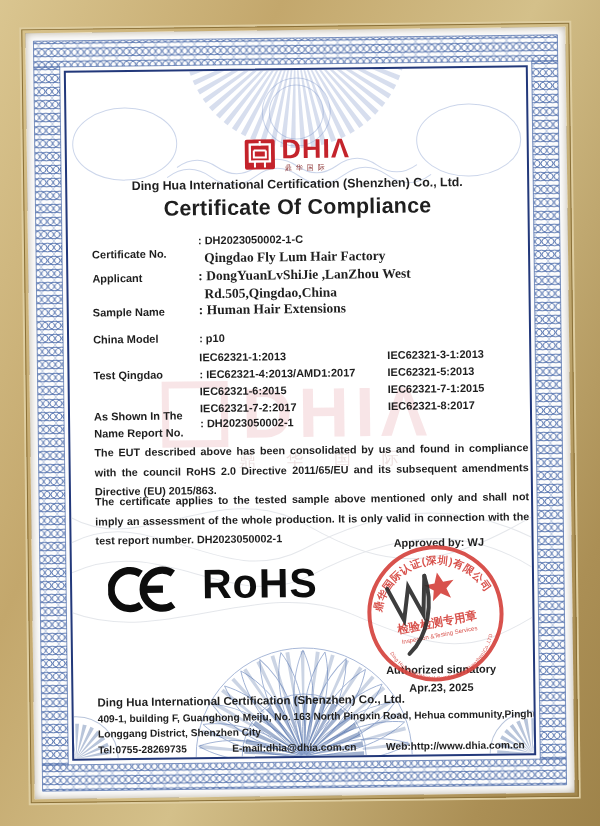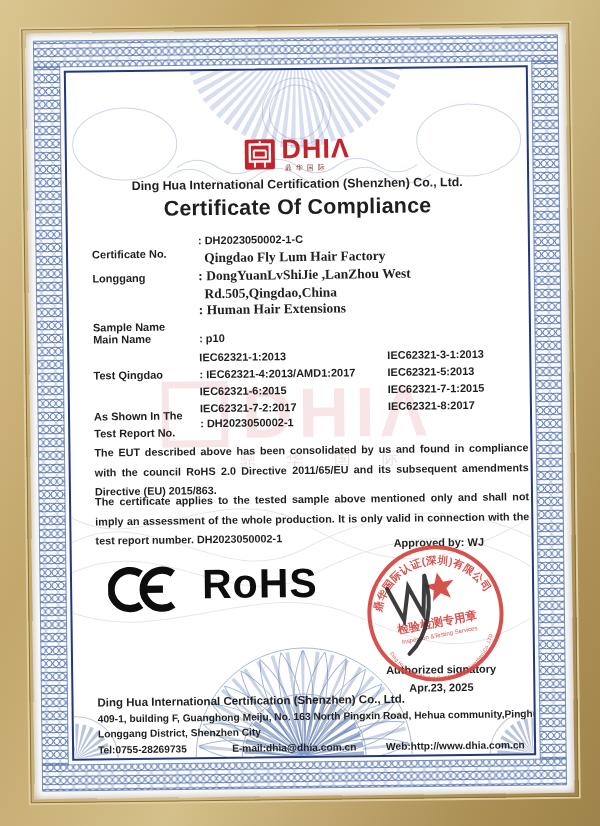--- a/index.html
+++ b/index.html
@@ -141,42 +141,42 @@
         <span class="logo-cn">鼎华国际</span>
       </div>
     </div>
     <div class="abs center company">Ding Hua International Certification (Shenzhen) Co., Ltd.</div>
     <div class="abs center title">Certificate Of Compliance</div>
 
     <div class="abs lbl" style="top:176px">Certificate No.</div>
     <div class="abs val" style="top:163px">: DH2023050002-1-C</div>
 
     <div class="abs serif" style="left:136px;top:179px">Qingdao Fly Lum Hair Factory</div>
-    <div class="abs lbl" style="top:200px">Longgang</div>
+    <div class="abs lbl" style="top:200px">Applicant</div>
     <div class="abs serif" style="left:130px;top:197px">: DongYuanLvShiJie ,LanZhou West</div>
     <div class="abs serif" style="left:136px;top:215px">Rd.505,Qingdao,China</div>
 
-    <div class="abs lbl" style="top:249px">Sample Name</div>
+    <div class="abs lbl" style="top:234px">Sample Name</div>
     <div class="abs serif" style="left:130px;top:231px">: Human Hair Extensions</div>
 
-    <div class="abs lbl" style="top:261px">Main Name</div>
+    <div class="abs lbl" style="top:261px">China Model</div>
     <div class="abs val" style="top:261px">: p10</div>
 
     <div class="abs lbl" style="top:297px">Test Qingdao</div>
     <div class="abs val" style="top:280px">IEC62321-1:2013</div>
     <div class="abs val" style="top:297px">: IEC62321-4:2013/AMD1:2017</div>
     <div class="abs val" style="top:314px">IEC62321-6:2015</div>
     <div class="abs val" style="top:331px">IEC62321-7-2:2017</div>
     <div class="abs val" style="left:318px;top:280px">IEC62321-3-1:2013</div>
     <div class="abs val" style="left:318px;top:297px">IEC62321-5:2013</div>
     <div class="abs val" style="left:318px;top:314px">IEC62321-7-1:2015</div>
     <div class="abs val" style="left:318px;top:331px">IEC62321-8:2017</div>
 
     <div class="abs lbl" style="top:338px">As Shown In The</div>
-    <div class="abs lbl" style="top:355px">Test Report No.</div>
+    <div class="abs lbl" style="top:355px">Name Report No.</div>
     <div class="abs val" style="top:346px">: DH2023050002-1</div>
 
     <div class="abs para" style="top:371px">The EUT described above has been consolidated by us and found in compliance with the council RoHS 2.0 Directive 2011/65/EU and its subsequent amendments Directive (EU) 2015/863.</div>
     <div class="abs para" style="top:420px">The certificate applies to the tested sample above mentioned only and shall not imply an assessment of the whole production. It is only valid in connection with the test report number. DH2023050002-1</div>
     <div class="abs" style="left:322px;top:468px;font-size:11px;font-weight:bold">Approved by: WJ</div>
 
     <svg class="abs" style="left:36px;top:494px" width="76" height="47" viewBox="0 0 104 64">
       <g stroke="#0d0d0d" stroke-width="10" fill="none">
         <path d="M44.9,10.7 A26,26 0 1 0 44.9,53.3"></path>
         <path d="M88.9,10.7 A26,26 0 1 0 88.9,53.3"></path>

